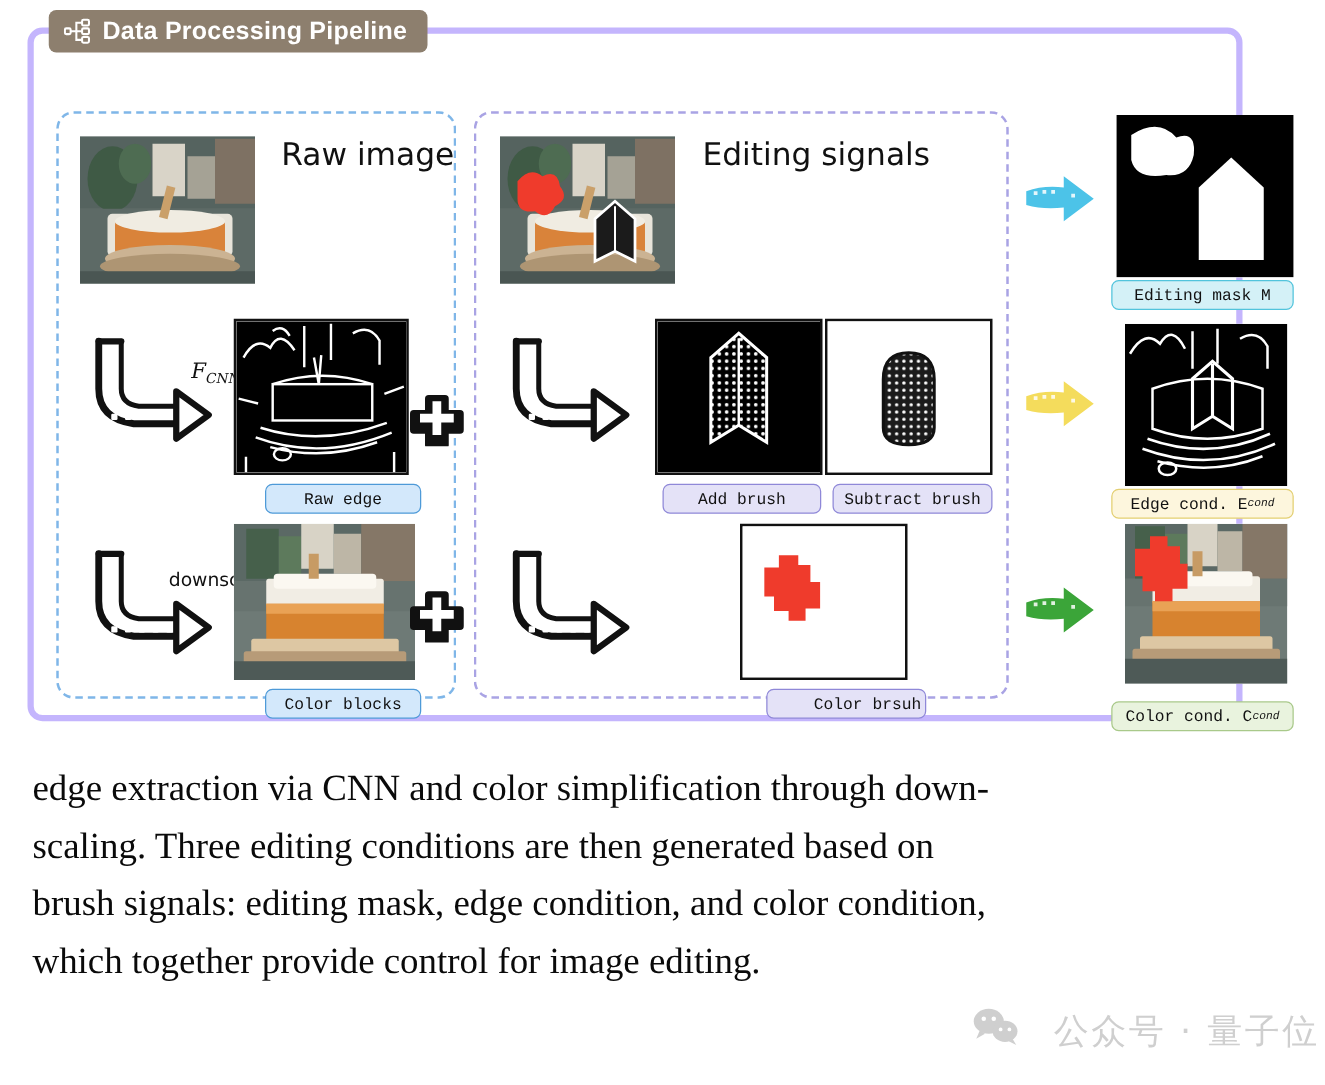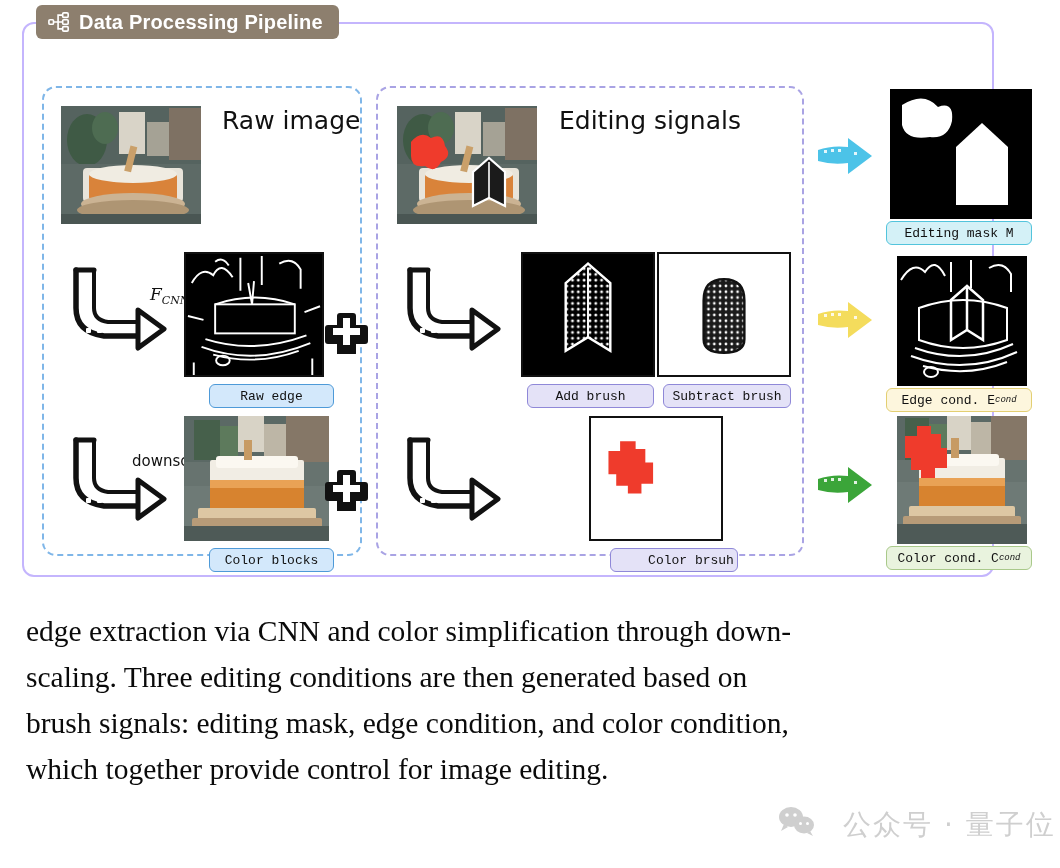--- a/index.html
+++ b/index.html
@@ -8,21 +8,21 @@
     background: #ffffff;
     width: 1060px; height: 868px;
     font-family: "Liberation Sans", sans-serif;
   }
   #root { position: relative; width: 1060px; height: 868px; overflow: hidden; background:#fff; }
 
   
   .fig-frame {
     position: absolute; left: 22px; top: 22px;
     width: 972px; height: 555px;
-    border: 2px solid #c4b5fd;
+    border: 5px solid #c4b5fd;
     border-radius: 12px;
     background: #ffffff;
   }
   .fig-title {
     position: absolute; left: 12px; top: -2px;
     transform: translateY(-50%);
     height: 34px;
     display: flex; align-items: center; gap: 9px;
     padding: 0 16px 0 12px;
     background: #8d7f6e;
@@ -430,21 +430,21 @@
         <rect x="28" y="38" width="74" height="12" rx="3" fill="#fbf8f1"></rect>
         <rect x="22" y="62" width="86" height="30" fill="#d7832f"></rect>
         <rect x="22" y="62" width="86" height="8" fill="#e9a255"></rect>
         <rect x="12" y="90" width="106" height="12" rx="2" fill="#ddc7a3"></rect>
         <rect x="6" y="100" width="118" height="10" rx="2" fill="#b79b78"></rect>
         <rect x="0" y="108" width="130" height="20" fill="#4e5a57"></rect>
         <rect x="54" y="22" width="8" height="20" fill="#c79b64"></rect>
         <path d="M8 20 h12 v-10 h14 v8 h10 v14 h6 v20 h-12 v10 h-14 v-8 h-10 v-12 h-6 z" fill="#ef3b2c"></path>
       </svg>
     </div>
-    <div class="chip green" style="left:862px; top:522px; width:146px;align-items:center;">
+    <div class="chip green" style="left:862px; top:534px; width:146px;align-items:center;">
       <span>Color cond. C</span>
         <sub>cond</sub>
     </div>
 
   </div>
 
   <div class="caption">
     <span class="ln">edge extraction via CNN and color simplification through down-</span>
     <span class="ln">scaling.   Three  editing  conditions  are  then  generated  based  on</span>
     <span class="ln">brush signals: editing mask, edge condition, and color condition,</span>

